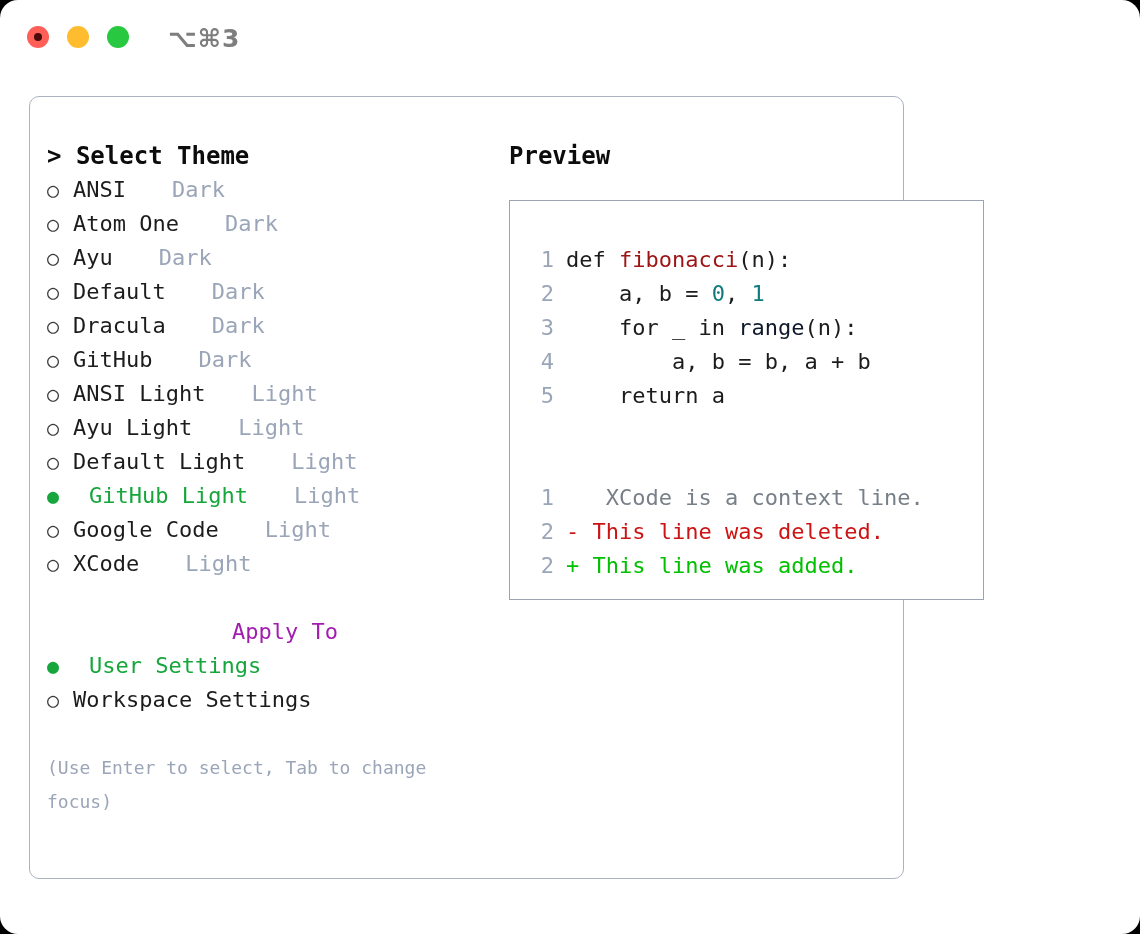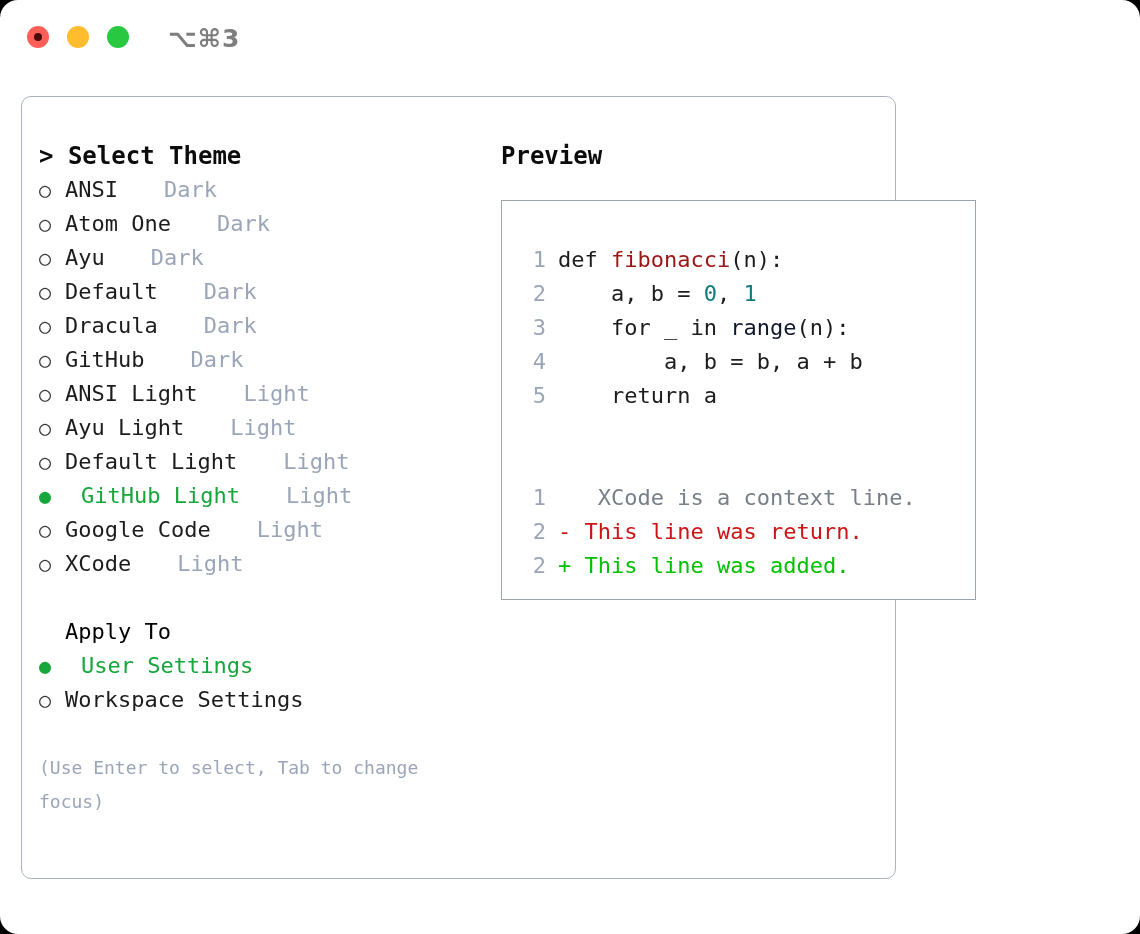--- a/index.html
+++ b/index.html
@@ -68,21 +68,21 @@
     font-size: 25px;
     font-weight: bold;
     color: #7e7e7e;
     letter-spacing: 1px;
     font-family: "DejaVu Sans", "Liberation Sans", sans-serif;
   }
 
   
   .panel {
     position: absolute;
-    left: 21px;
+    left: 29px;
     top: 96px;
     width: 875px;
     height: 783px;
     border: 1.5px solid #aab3c0;
     border-radius: 10px;
     background: #ffffff;
     box-sizing: border-box;
   }
 
   .col-left {
@@ -132,24 +132,25 @@
     color: #9aa5b8;
     padding-left: 10px;
     margin-left: 36px;
   }
 
   .gap { height: 34px; }
 
   
   .applytitle {
     font-size: 22px;
-    color: #000000;
+    color: #a21caf;
     line-height: 34px;
     padding-left: 26px;
     white-space: pre;
+    text-align: center;
   }
 
   
   .hint {
     margin-top: 34px;
     font-size: 18px;
     line-height: 34px;
     color: #9aa5b8;
     width: 400px;
     white-space: pre-wrap;
@@ -247,20 +248,20 @@
             <div class="code-line"><span class="lineno">1</span><span class="code-txt">def </span><span class="tok-fn">fibonacci</span><span class="code-txt">(n):</span></div>
             <div class="code-line"><span class="lineno">2</span><span class="code-txt">    a, b = </span><span class="tok-num">0</span><span class="code-txt">, </span><span class="tok-num">1</span></div>
             <div class="code-line"><span class="lineno">3</span><span class="code-txt">    for _ in </span><span class="tok-bi">range</span><span class="code-txt">(n):</span></div>
             <div class="code-line"><span class="lineno">4</span><span class="code-txt">        a, b = b, a + b</span></div>
             <div class="code-line"><span class="lineno">5</span><span class="code-txt">    return a</span></div>
           </div>
         <div class="blank-line"></div>
         <div class="blank-line"></div>
         <div id="diff-block">
             <div class="code-line"><span class="lineno">1</span><span class="diff-ctx"> </span><span class="diff-ctx">  XCode is a context line.</span></div>
-            <div class="code-line"><span class="lineno">2</span><span class="diff-del">-</span><span class="diff-del"> This line was return.</span></div>
+            <div class="code-line"><span class="lineno">2</span><span class="diff-del">-</span><span class="diff-del"> This line was deleted.</span></div>
             <div class="code-line"><span class="lineno">2</span><span class="diff-add">+</span><span class="diff-add"> This line was added.</span></div>
           </div>
       </div>
     </div>
 
   </div>
 </div>
 
 </body></html>

